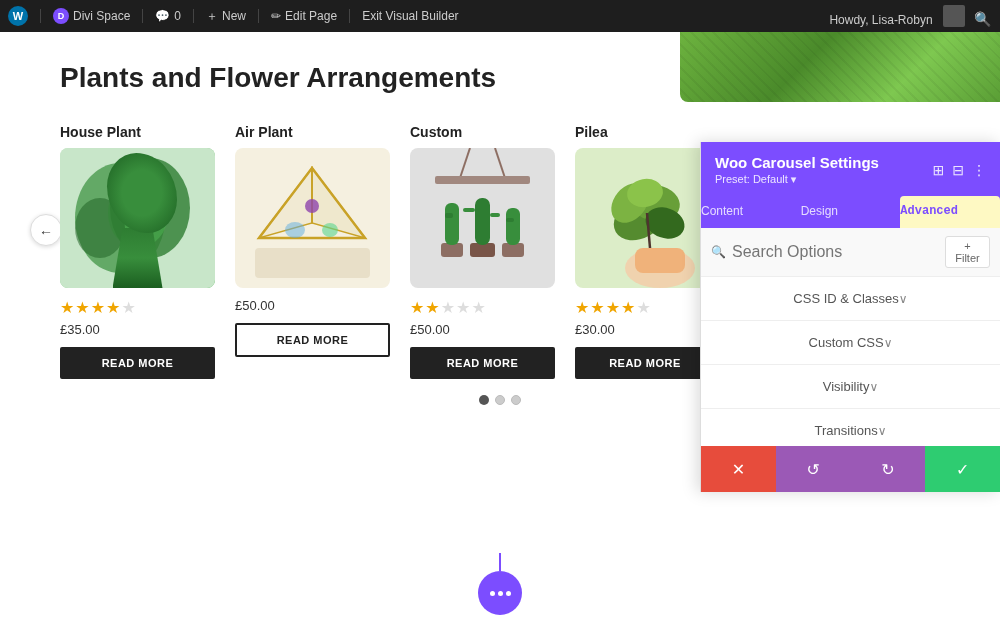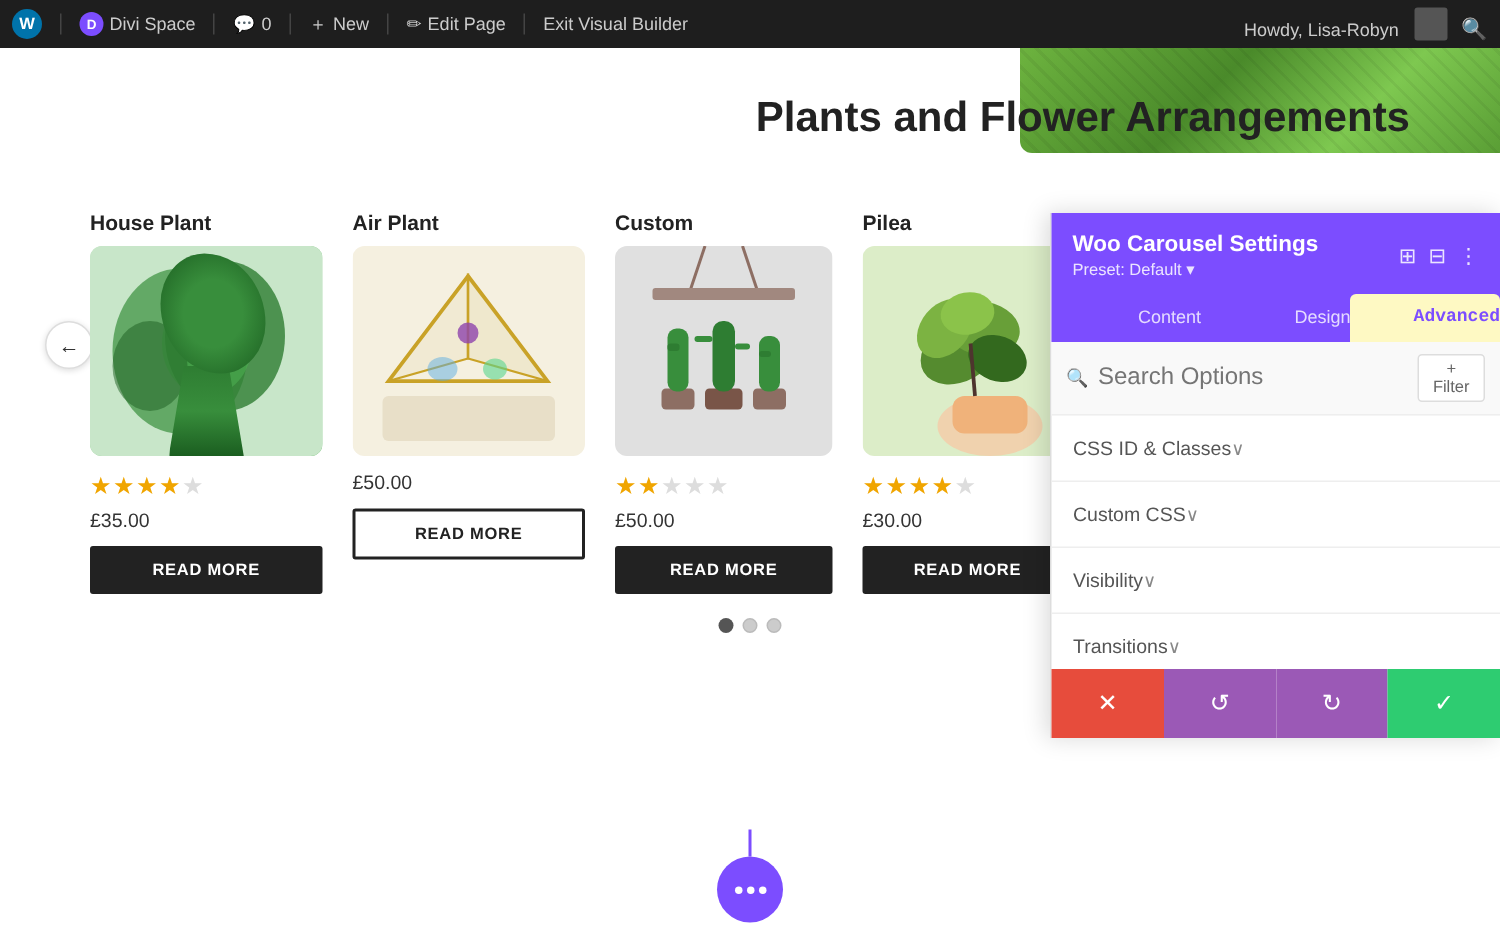--- a/index.html
+++ b/index.html
@@ -66,21 +66,21 @@
 
     
     #main-content {
       padding: 30px 60px;
       position: relative;
     }
 
     #page-heading {
       font-size: 28px;
       font-weight: 700;
-      text-align: right;
+      text-align: left;
       margin-bottom: 30px;
       color: #222;
     }
 
     
     #product-carousel {
       display: flex;
       gap: 20px;
       position: relative;
       align-items: flex-start;
@@ -100,21 +100,20 @@
       justify-content: center;
       cursor: pointer;
       font-size: 14px;
       color: #333;
       box-shadow: 0 1px 4px rgba(0,0,0,0.15);
     }
 
     .product-card {
       flex: 1;
       max-width: 155px;
-      margin-top: 16px;
     }
     .product-card:nth-child(4) { max-width: 145px; }
 
     .product-title {
       font-size: 14px;
       font-weight: 700;
       color: #222;
       margin-bottom: 8px;
     }
 
@@ -297,21 +296,21 @@
       opacity: 0.85;
     }
 
     #panel-tabs {
       display: flex;
       background: #7c4dff;
     }
     .panel-tab {
       flex: 1;
       padding: 8px 0;
-      text-align: right;
+      text-align: left;
       font-size: 12px;
       color: rgba(255,255,255,0.8);
       cursor: pointer;
       border-bottom: 2px solid transparent;
     }
     .panel-tab.active {
       background: #fef9c3;
       color: #7c4dff;
       font-weight: 700;
       border-radius: 4px 4px 0 0;
@@ -350,21 +349,21 @@
     #panel-sections {
       flex: 1;
       overflow-y: auto;
     }
     .panel-section {
       border-bottom: 1px solid #eee;
     }
     .panel-section-header {
       display: flex;
       align-items: center;
-      justify-content: flex-start;
+      justify-content: center;
       padding: 14px 14px;
       cursor: pointer;
       font-size: 13px;
       color: #555;
     }
     .chevron-icon { font-size: 12px; color: #888; }
 
     #panel-footer {
       display: flex;
       height: 46px;

